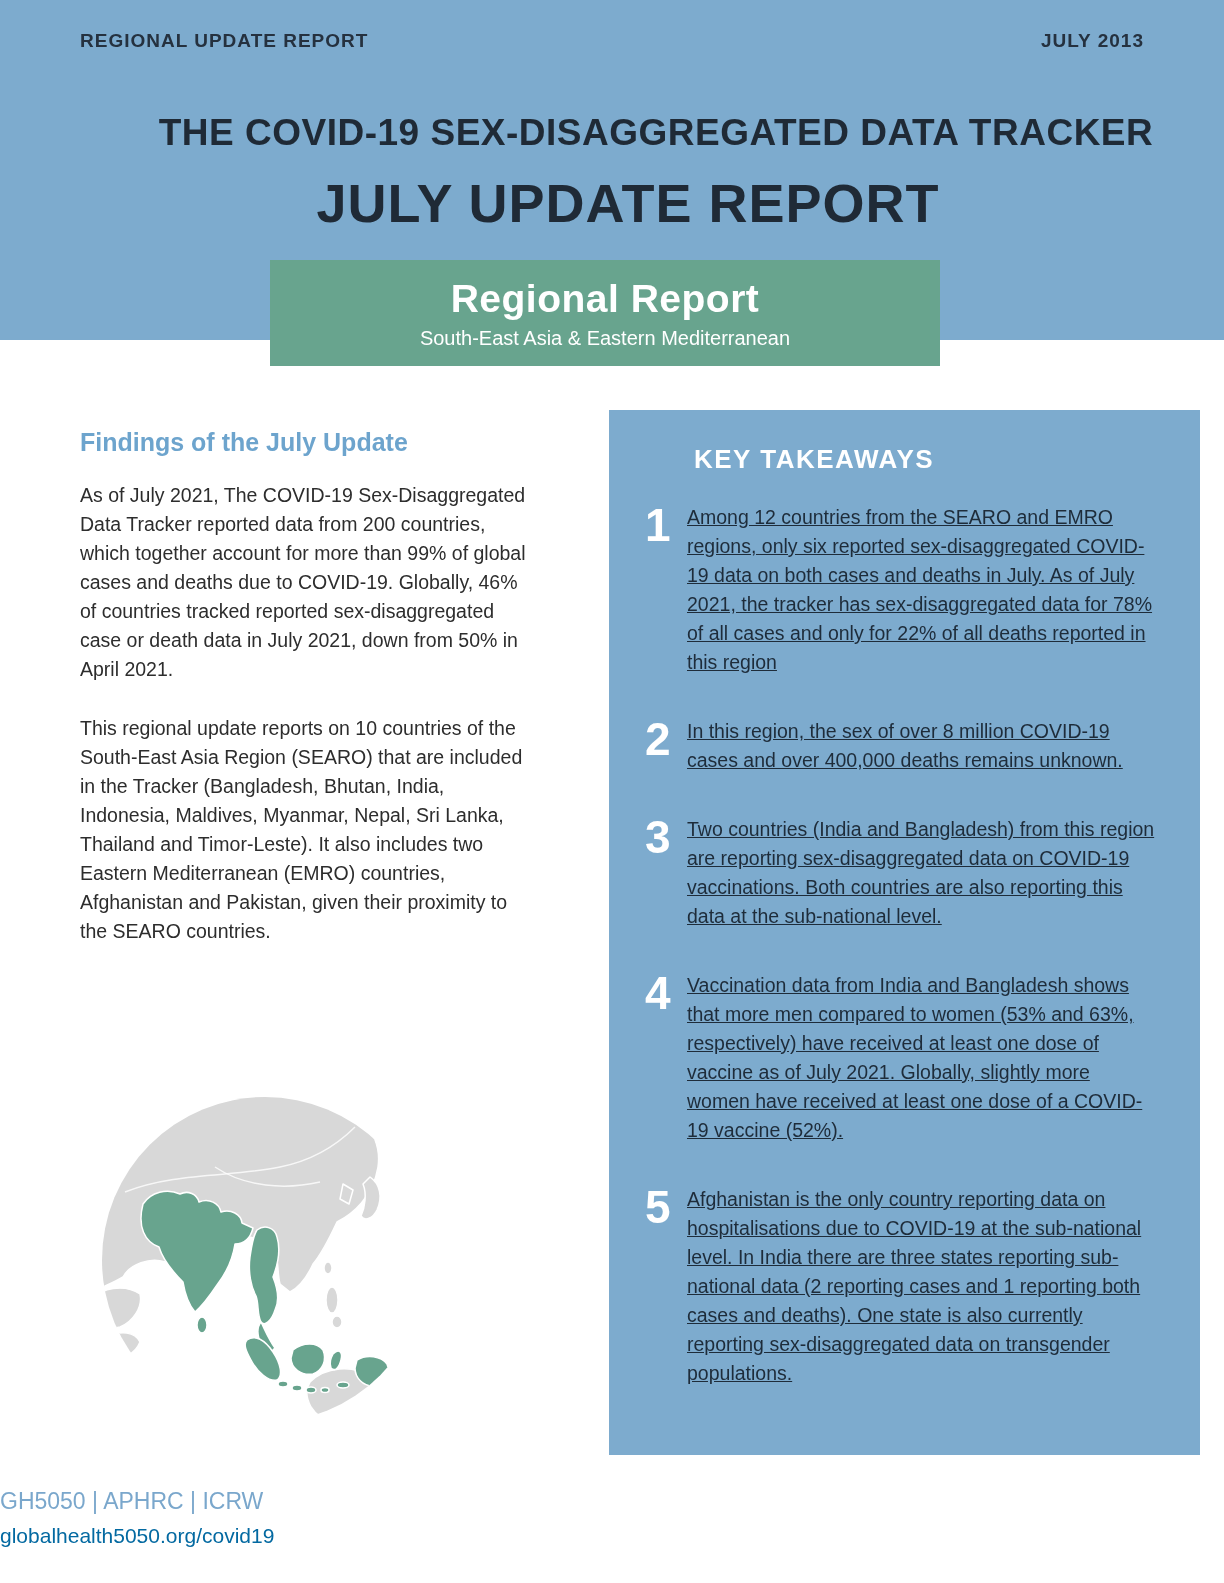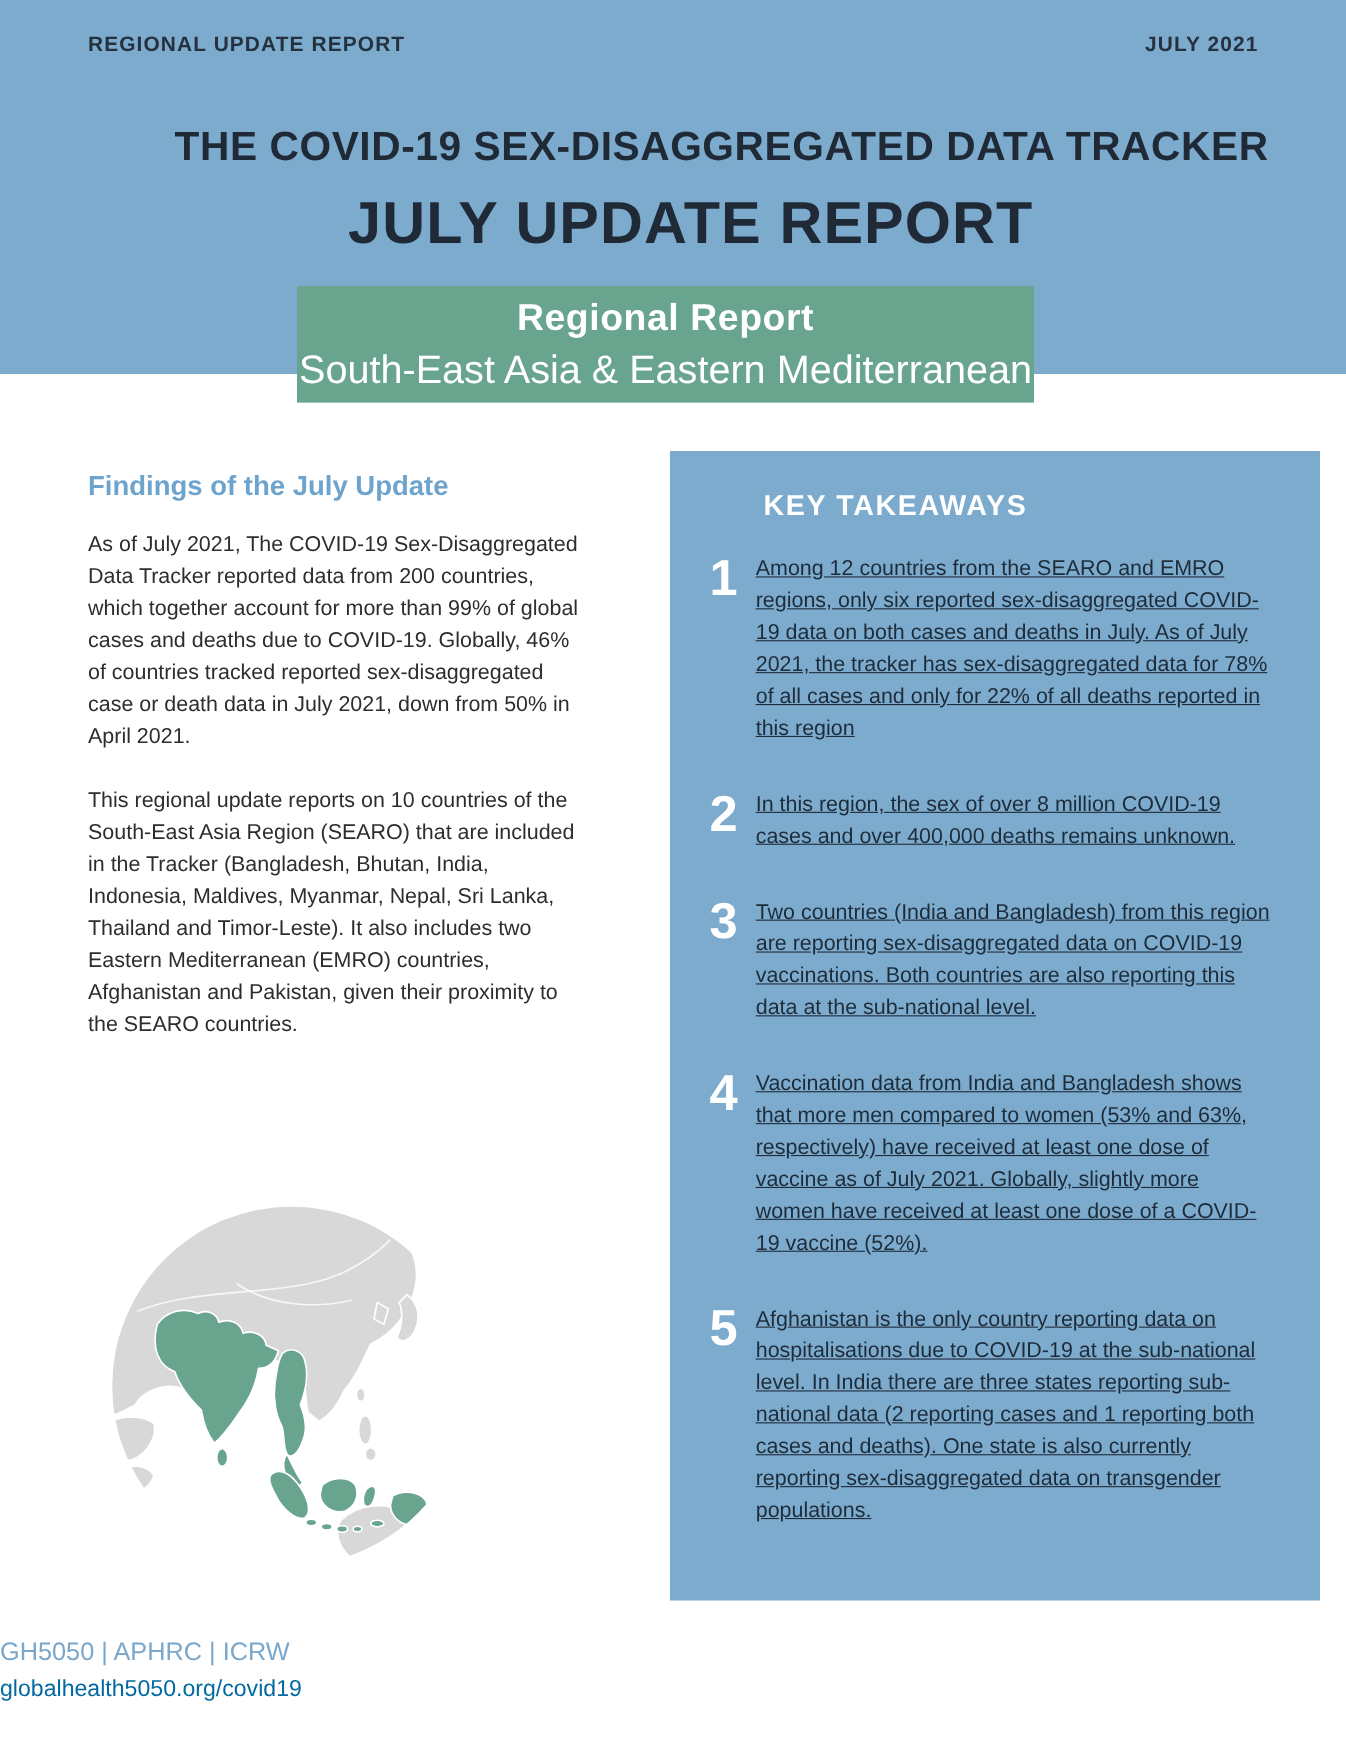--- a/index.html
+++ b/index.html
@@ -11,22 +11,22 @@
   .hero{position:absolute;left:0;top:0;width:1224px;height:340px;background:#7dabce;}
   .hero-top{position:absolute;left:80px;right:80px;top:30px;display:flex;justify-content:space-between;
     font-size:19px;font-weight:700;letter-spacing:1px;color:#25313f;}
   .hero-title1{position:absolute;left:0;width:100%;top:112px;text-align:center;
     font-size:37px;font-weight:800;letter-spacing:.5px;color:#1f2a36;padding-left:44px;}
   .hero-title2{position:absolute;left:16px;width:100%;top:172px;text-align:center;
     font-size:54px;font-weight:800;letter-spacing:1px;color:#1f2a36;}
   
   .banner{position:absolute;left:270px;top:260px;width:670px;height:106px;background:#68a48e;
     display:flex;flex-direction:column;justify-content:center;align-items:center;z-index:2;}
-  .banner-title{font-size:34px;font-weight:800;color:#ffffff;letter-spacing:.5px;}
-  .banner-sub{font-size:36px;font-weight:400;color:#ffffff;margin-top:6px;}
+  .banner-title{font-size:39px;font-weight:800;color:#ffffff;letter-spacing:.5px;}
+  .banner-sub{font-size:20px;font-weight:400;color:#ffffff;margin-top:6px;}
   
   .left-col{position:absolute;left:80px;top:428px;width:450px;}
   .left-col h3{margin:0 0 24px 0;font-size:25px;font-weight:800;color:#6da4cd;}
   .left-col p{margin:0 0 30px 0;font-size:19.5px;line-height:29px;color:#2d2d2d;}
   
   .map-wrap{position:absolute;left:85px;top:1072px;width:460px;height:390px;}
   
   .panel{position:absolute;left:573px;top:410px;width:591px;height:1045px;background:#7dabce;margin-left:36px;}
   .panel-heading{margin:34px 0 28px 85px;font-size:26px;font-weight:600;letter-spacing:1.5px;color:#ffffff;}
   .kt-item{display:flex;margin:0 42px 40px 36px;}
@@ -38,21 +38,21 @@
   .footer-url{display:inline-block;margin-top:9px;font-size:21px;color:#0369a1;text-decoration:none;}
 </style>
 </head>
 <body>
 
 <div class="page">
 
   <header class="hero">
     <div class="hero-top">
       <span>REGIONAL UPDATE REPORT</span>
-      <span>JULY 2021</span>
+      <span>JULY 2013</span>
     </div>
     <div class="hero-title1">THE COVID-19 SEX-DISAGGREGATED DATA TRACKER</div>
     <div class="hero-title2">JULY UPDATE REPORT</div>
   </header>
 
   <div class="banner">
     <div class="banner-title">Regional Report</div>
     <div class="banner-sub">South-East Asia &amp; Eastern Mediterranean</div>
   </div>
 

